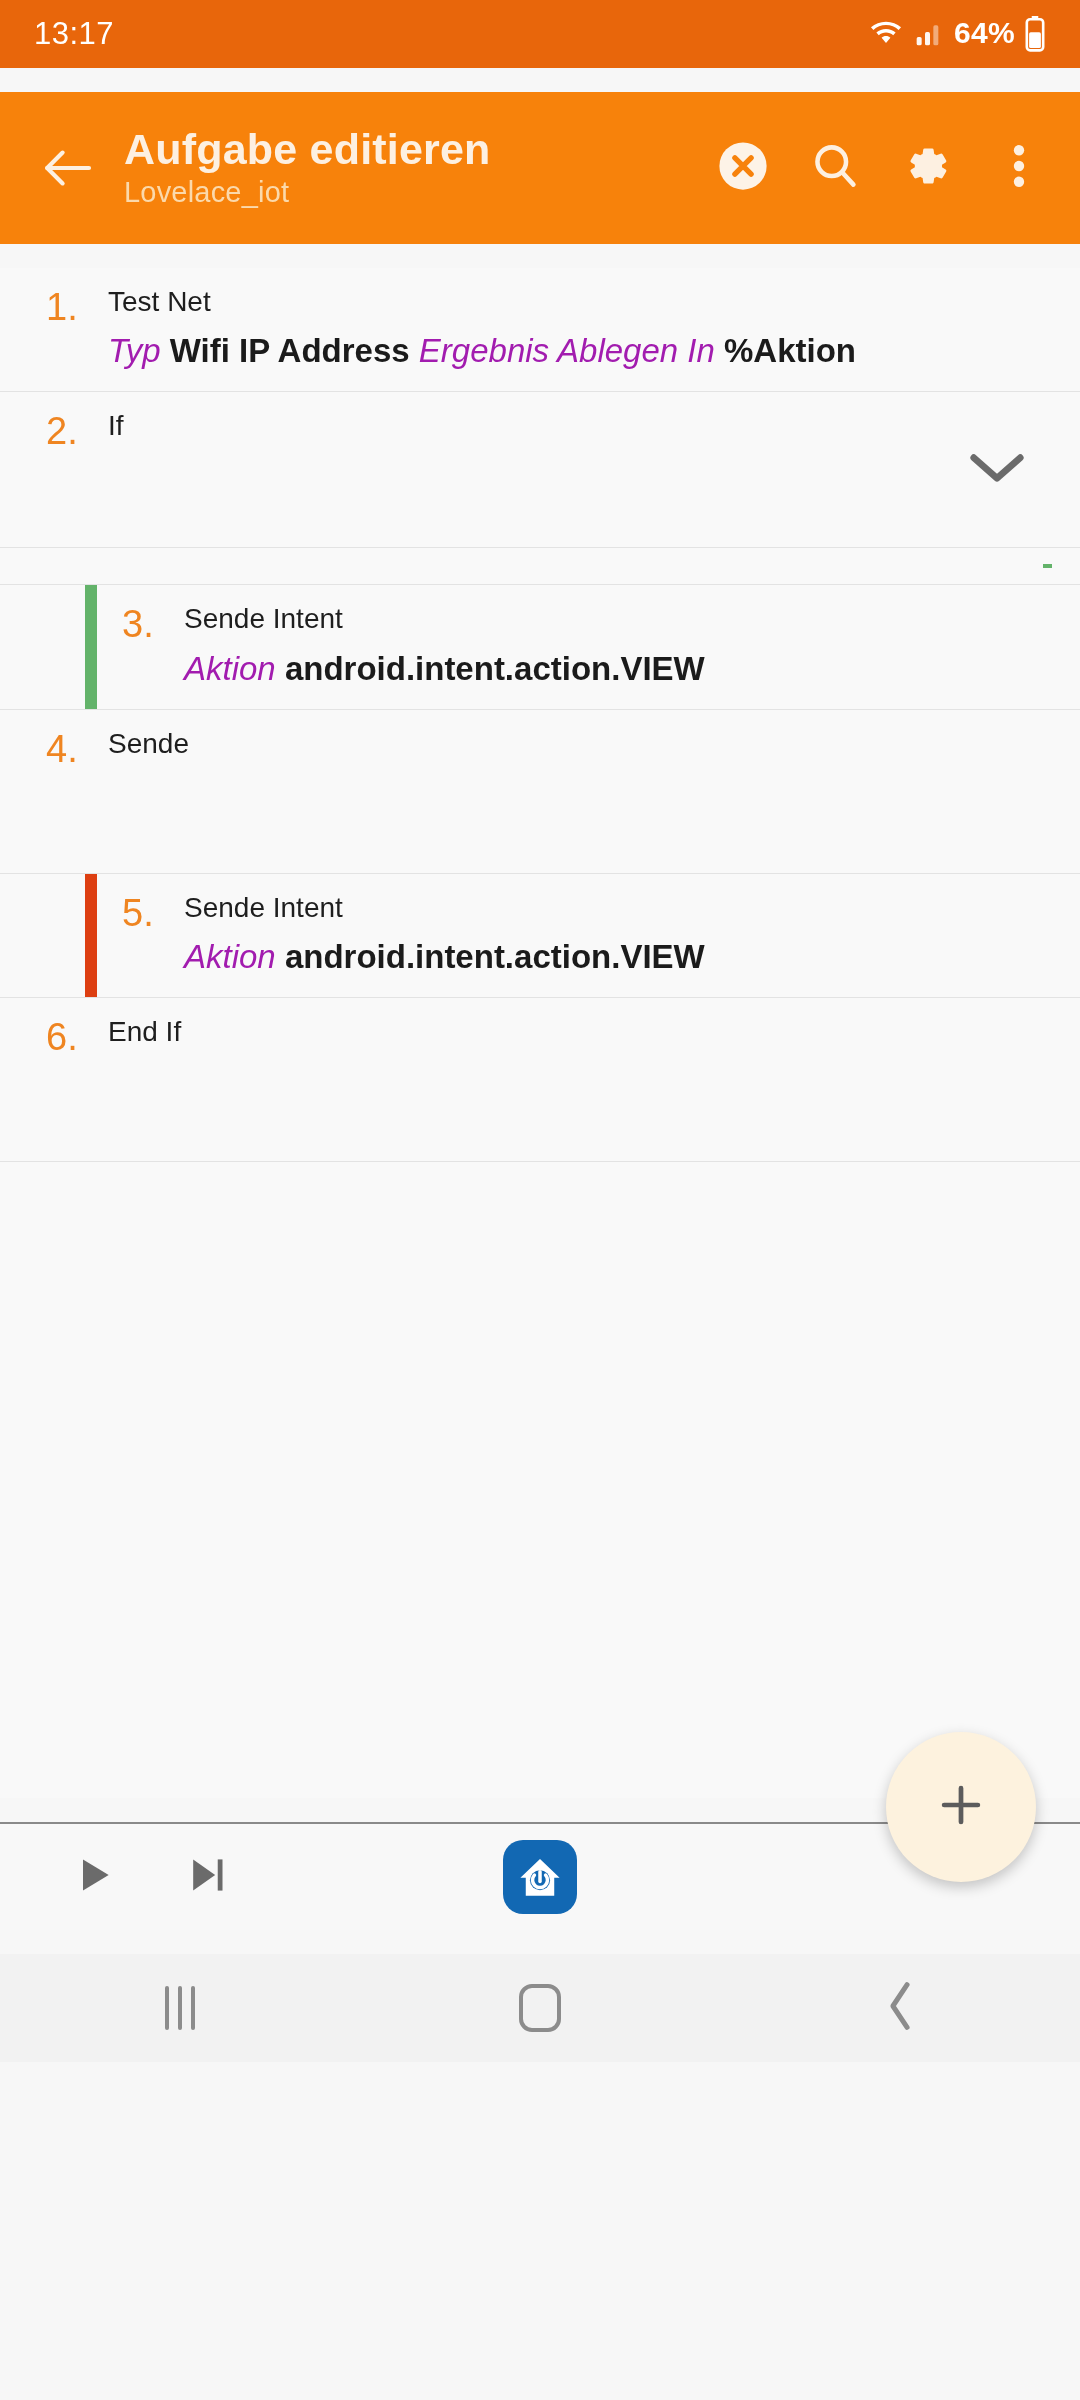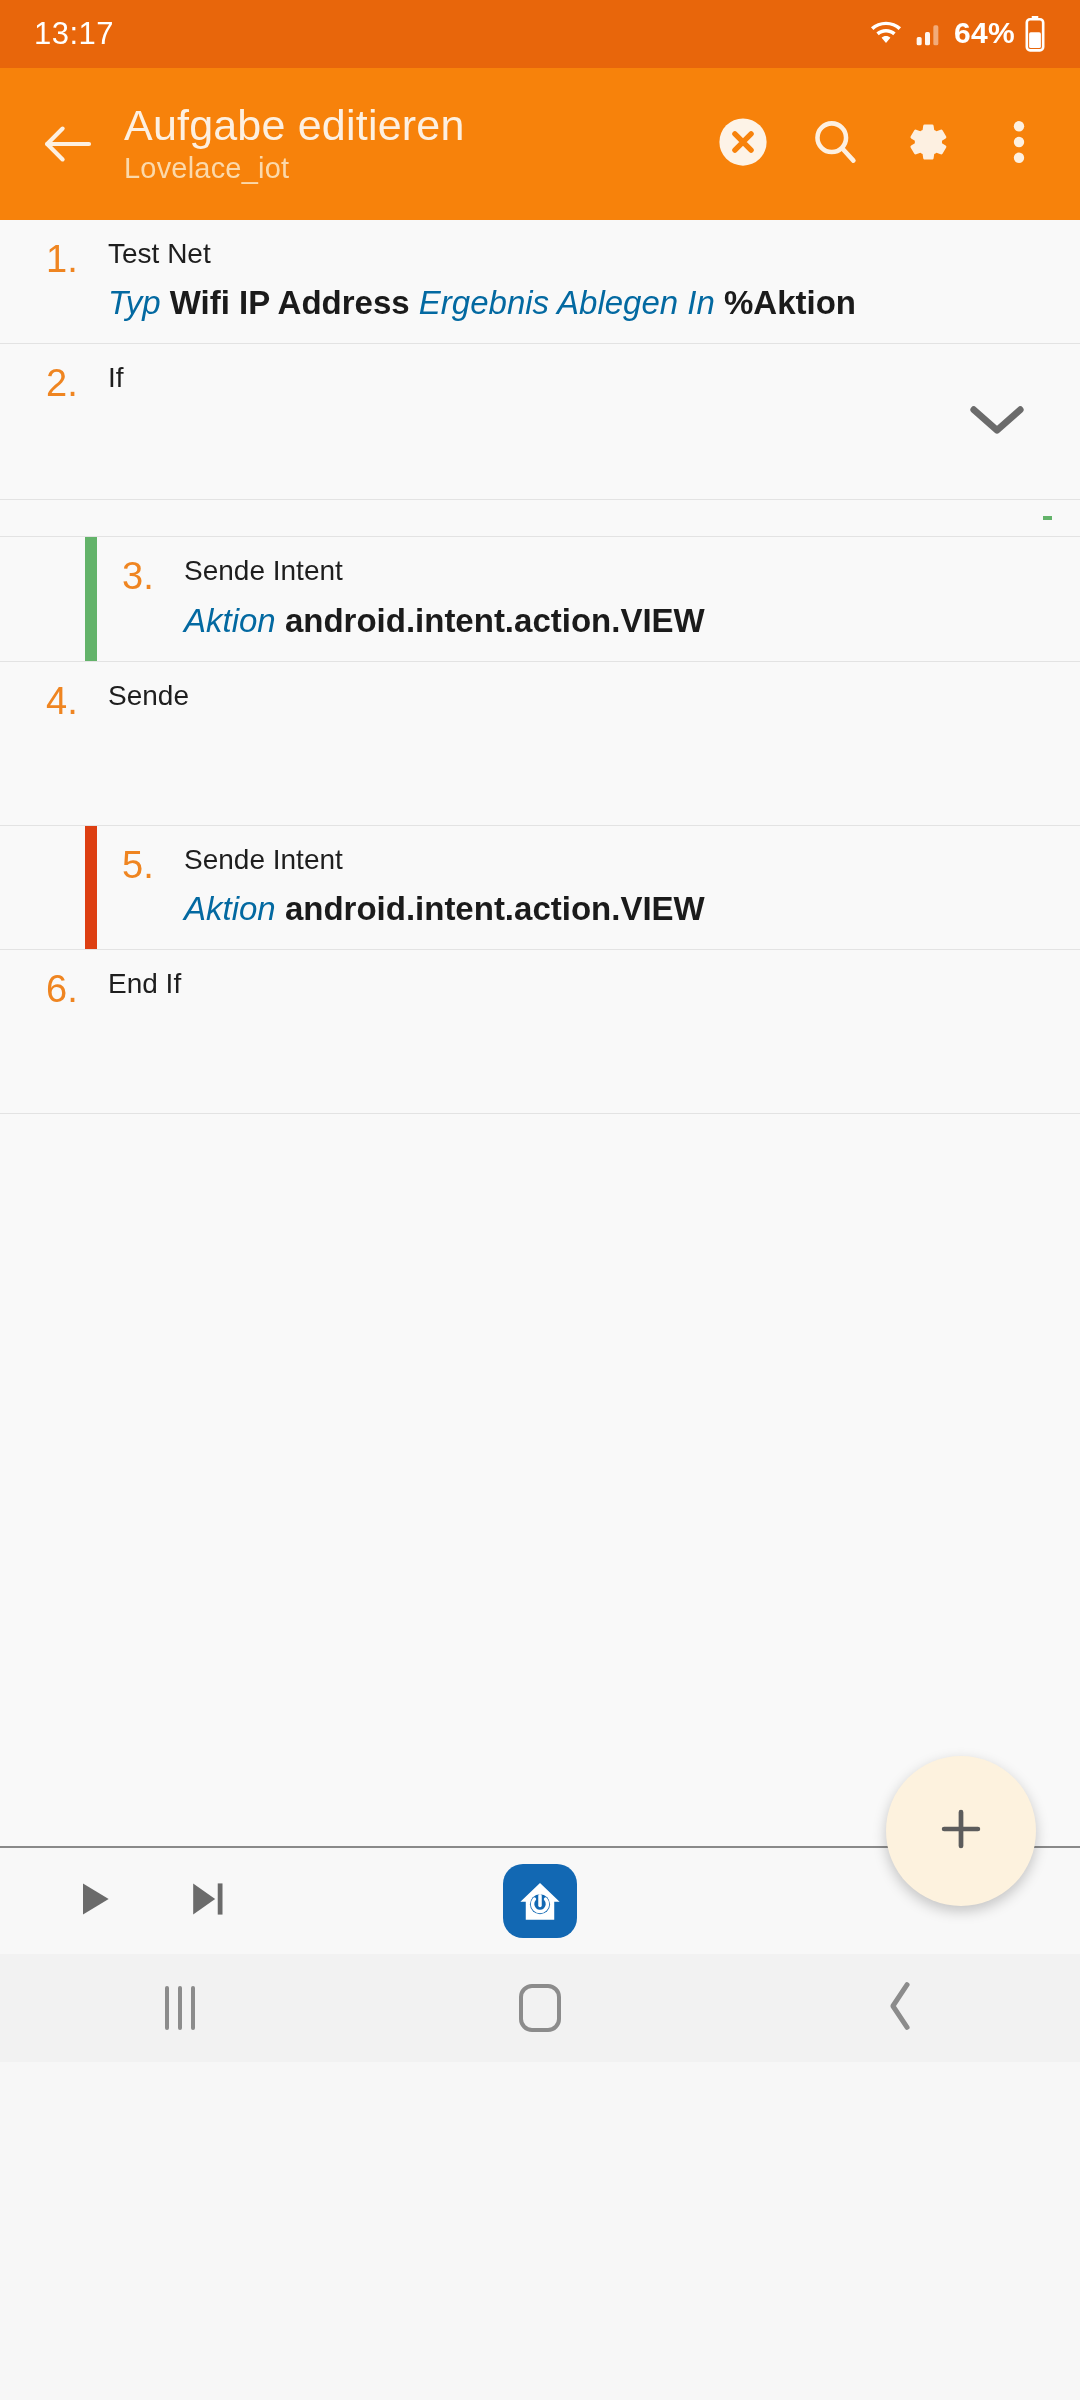--- a/index.html
+++ b/index.html
@@ -2,59 +2,59 @@
 <html><head>
 <meta charset="utf-8">
 <style>
   * { margin:0; padding:0; box-sizing:border-box; }
   html, body {
     width:1080px; height:2400px;
     font-family:"Liberation Sans", sans-serif;
     background:#f7f7f7;
     overflow:hidden;
   }
-  .phone { position:relative; width:1080px; height:2062px; display:flex; flex-direction:column; }
+  .phone { position:relative; width:1080px; height:2062px; display:flex; flex-direction:column;gap:24px; }
 
   
   .statusbar {
     height:68px; background:#e8660b; flex:0 0 68px;
     display:flex; align-items:center; justify-content:space-between;
     padding:0 34px; color:#fff;
   }
   .sb-clock { font-size:31px; letter-spacing:.5px; }
   .sb-right { display:flex; gap:9px; }
   .sb-batt-text { font-size:30px; font-weight:600; letter-spacing:.3px; }
   .icon-svg { display:block; }
 
   
   .appbar {
     flex:0 0 152px; background:#f57f17; background:#f7820b;
     display:flex; align-items:center; padding:0 18px 0 28px; gap:6px;
   }
   .ab-back { width:78px; height:78px; display:flex; align-items:center; justify-content:center; flex:0 0 78px; }
   .ab-titles { flex:1 1 auto; display:flex; flex-direction:column; justify-content:center; padding-left:12px; margin-top:-2px; }
-  .ab-title { font-size:43px; font-weight:400; color:#fdf0e1; line-height:1.12; letter-spacing:.2px; }
+  .ab-title { font-size:43px; font-weight:700; color:#fdf0e1; line-height:1.12; letter-spacing:.2px; }
   .ab-subtitle { font-size:29px; color:#fbd9ab; line-height:1.2; margin-top:2px; letter-spacing:.2px; }
   .ab-actions { display:flex; align-items:center; gap:6px; flex:0 0 auto; }
   .ab-btn { width:86px; height:86px; display:flex; align-items:center; justify-content:center; }
 
   
   .scroll { flex:1 1 auto; background:#f9f9f9; position:relative; overflow:hidden; }
   .row {
     position:relative; background:#f9f9f9;
     border-bottom:1px solid #e3e3e3;
     padding:16px 40px 18px 46px;
     min-height:0;
   }
   .row-inner { display:flex; align-items:flex-start; }
   .num { color:#ef8521; font-size:38px; font-weight:400; flex:0 0 auto; min-width:52px; line-height:1.25; }
   .rowbody { flex:1 1 auto; padding-left:10px; }
   .title { font-size:28px; color:#1e1e1e; line-height:1.3; font-weight:400; }
   .sub { font-size:33px; color:#222; margin-top:10px; line-height:1.3; }
-  .sub .lbl { font-style:italic; color:#0369a1; font-weight:400; }
+  .sub .lbl { font-style:italic; color:#a21caf; font-weight:400; }
   .sub .val { font-weight:700; color:#1b1b1b; }
 
   
   .row.indent { padding-left:122px; }
   .bar { position:absolute; left:85px; top:0; bottom:0; width:12px; }
   .bar.green { background:#63b36a; }
   .bar.red { background:#dd3f12; }
 
   
   .row.cond { padding:18px 40px 18px 46px; border-bottom:1px solid #e3e3e3; }

